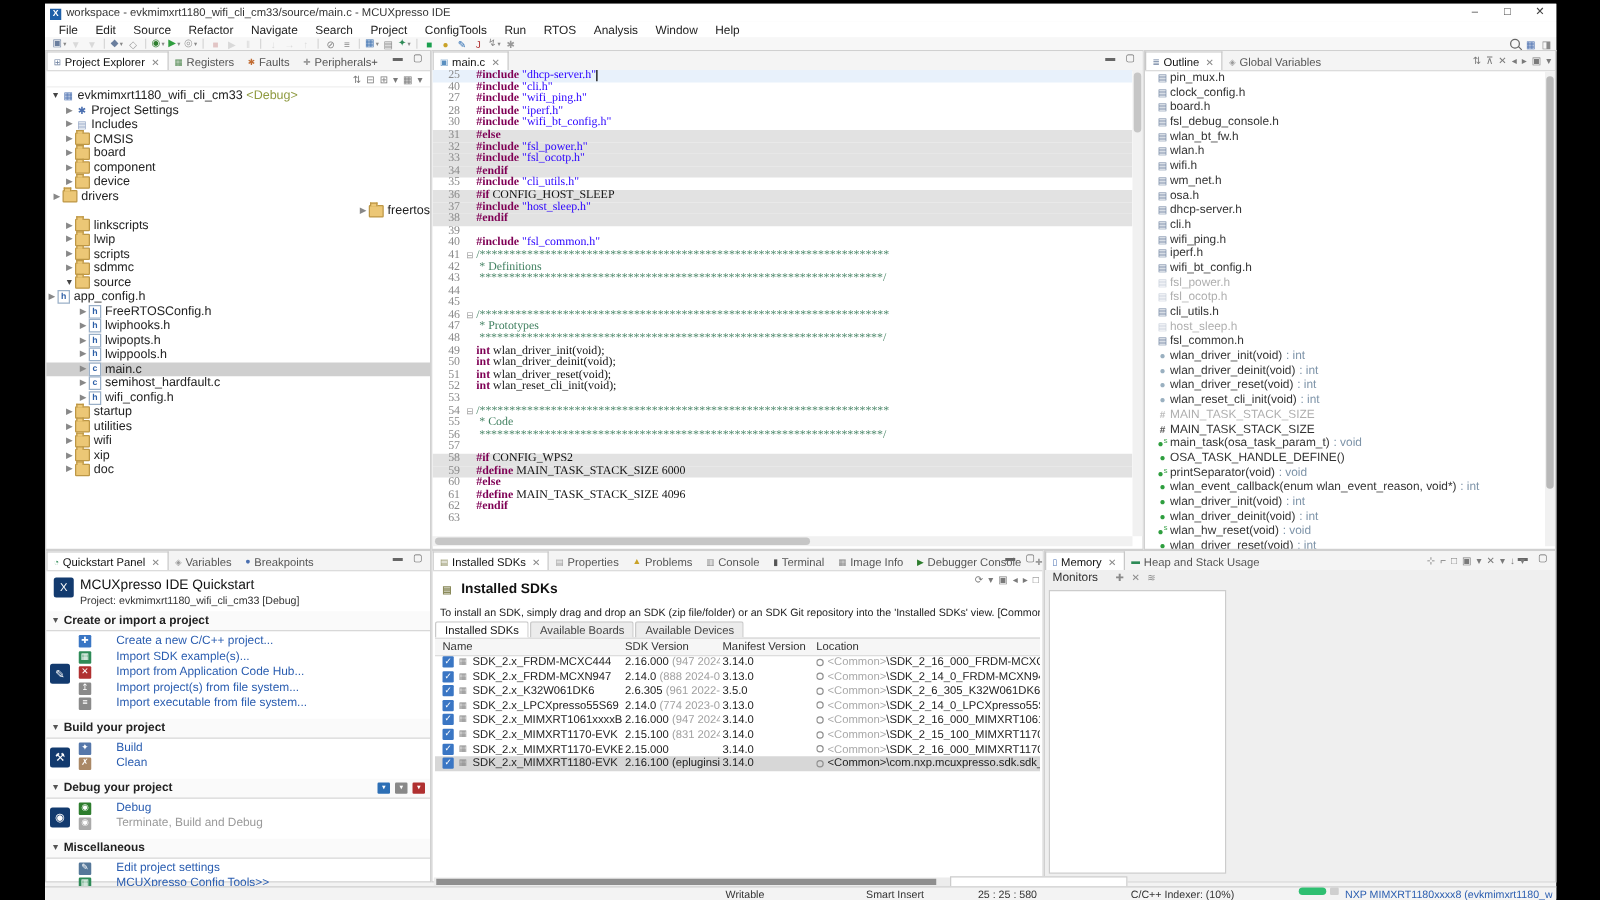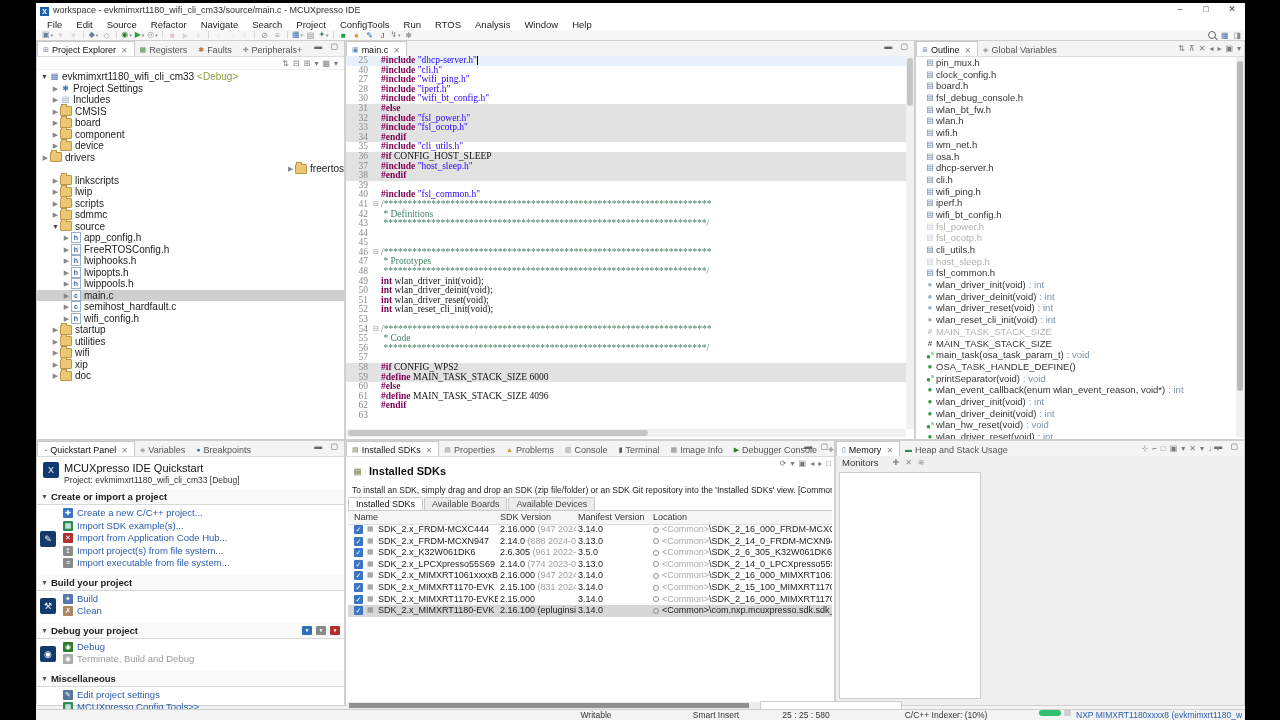--- a/index.html
+++ b/index.html
@@ -73,21 +73,21 @@
 
   
   .qs-head{display:flex;align-items:flex-start;padding:5px 6px 2px 6px;gap:5px}
   .qs-bigicon{width:16px;height:16px;background:#123a6e;color:#fff;font-size:9px;line-height:16px;text-align:center;border-radius:2px;flex:none}
   .qs-title{font-size:11px;font-weight:normal;color:#111}
   .qs-proj{font-size:8.5px;color:#333;margin-top:1px}
   .qs-sec{margin-top:2px}
   .qs-sech{font-size:9.5px;font-weight:bold;color:#222;padding:2px 4px;border-bottom:1px solid #d8d8d8;background:#fafafa;display:flex;align-items:center}
   .qs-sech .sarr{font-size:7px;color:#555;margin-right:3px}
   .qs-items{position:relative;padding:2px 0 3px 26px}
-  .qs-item{height:12.5px;line-height:12.5px;font-size:9.5px;color:#2a5db0;display:flex;align-items:center;gap:4px;white-space:nowrap}
+  .qs-item{height:12.5px;line-height:12.5px;font-size:9.5px;color:#2a5db0;display:flex;align-items:center;gap:20px;white-space:nowrap}
   .qs-item.gdim{color:#9a9a9a}
   .qs-ic{width:10px;height:10px;font-size:7px;line-height:10px;text-align:center;color:#fff;border-radius:1px;flex:none}
   .qs-side{position:absolute;left:3px;top:50%;transform:translateY(-50%);width:16px;height:16px;background:#123a6e;color:#fff;border-radius:2px;font-size:9px;line-height:16px;text-align:center}
   .qs-hdricons{margin-left:auto;display:flex;gap:4px;align-items:center}
   .qs-hi{width:10px;height:9px;border-radius:1px;font-size:5px;color:#fff;text-align:center;line-height:9px}
 
   
   .sdk-title{font-size:11px;font-weight:bold;color:#111;display:flex;gap:4px;align-items:center}
   .sdk-desc{font-size:8.5px;color:#222;white-space:nowrap;overflow:hidden}
   .subtabs{display:flex;font-size:9px;color:#444;border-bottom:1px solid #c9c9c9;height:13px}
@@ -289,21 +289,21 @@
         <div class="trow" style="padding-left: 14px;">
           <span class="arr">▶</span>
           <span class="fold-ic"></span>
           <span>sdmmc</span>
         </div>
         <div class="trow" style="padding-left: 14px;">
           <span class="arr open">▼</span>
           <span class="fold-ic"></span>
           <span>source</span>
         </div>
-        <div class="trow" style="padding-left: 25px;">
+        <div class="trow" style="">
           <span class="arr">▶</span>
           <span class="fic">h</span>
           <span>app_config.h</span>
         </div>
         <div class="trow" style="padding-left: 25px;">
           <span class="arr">▶</span>
           <span class="fic">h</span>
           <span>FreeRTOSConfig.h</span>
         </div>
         <div class="trow" style="padding-left: 25px;">

